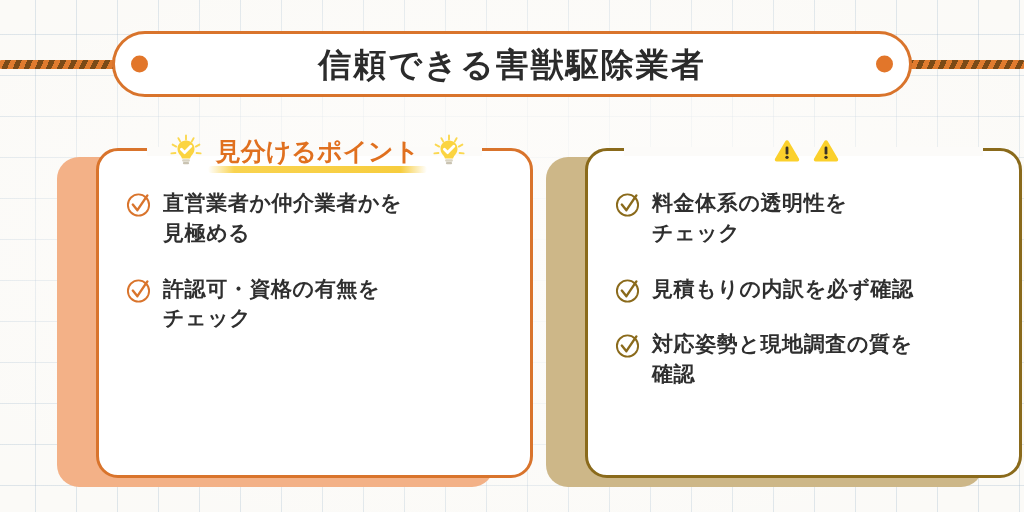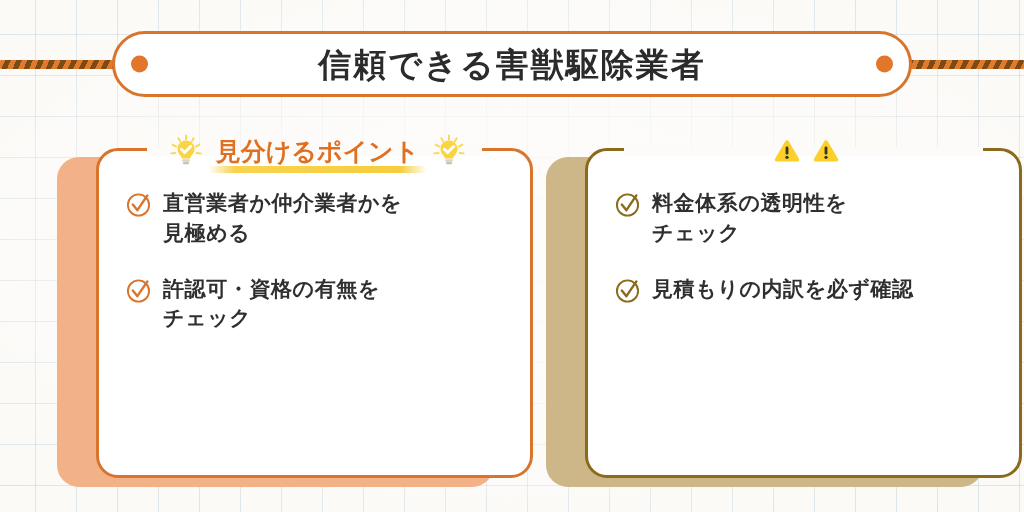--- a/index.html
+++ b/index.html
@@ -327,17 +327,26 @@
         </div>
         <div class="list-item">
           <span class="check-icon">
             <svg width="27" height="27" viewBox="0 0 27 27">
               <circle cx="13.5" cy="14" r="10.6" fill="none" stroke="#8a6a1b" stroke-width="1.9"></circle>
               <path d="M7.8 13.6l4.6 5.6L22.4 4.4" fill="none" stroke="#8a6a1b" stroke-width="2.4" stroke-linecap="round" stroke-linejoin="round"></path>
             </svg>
           </span>
           <span class="item-text">見積もりの内訳を必ず確認</span>
         </div>
+        <div class="list-item">
+          <span class="check-icon">
+            <svg width="27" height="27" viewBox="0 0 27 27">
+              <circle cx="13.5" cy="14" r="10.6" fill="none" stroke="#8a6a1b" stroke-width="1.9"></circle>
+              <path d="M7.8 13.6l4.6 5.6L22.4 4.4" fill="none" stroke="#8a6a1b" stroke-width="2.4" stroke-linecap="round" stroke-linejoin="round"></path>
+            </svg>
+          </span>
+          <span class="item-text">対応姿勢と現地調査の質を<br>確認</span>
+        </div>
       </div>
     </div>
   </div>
 
 </div>
 
 </body></html>

